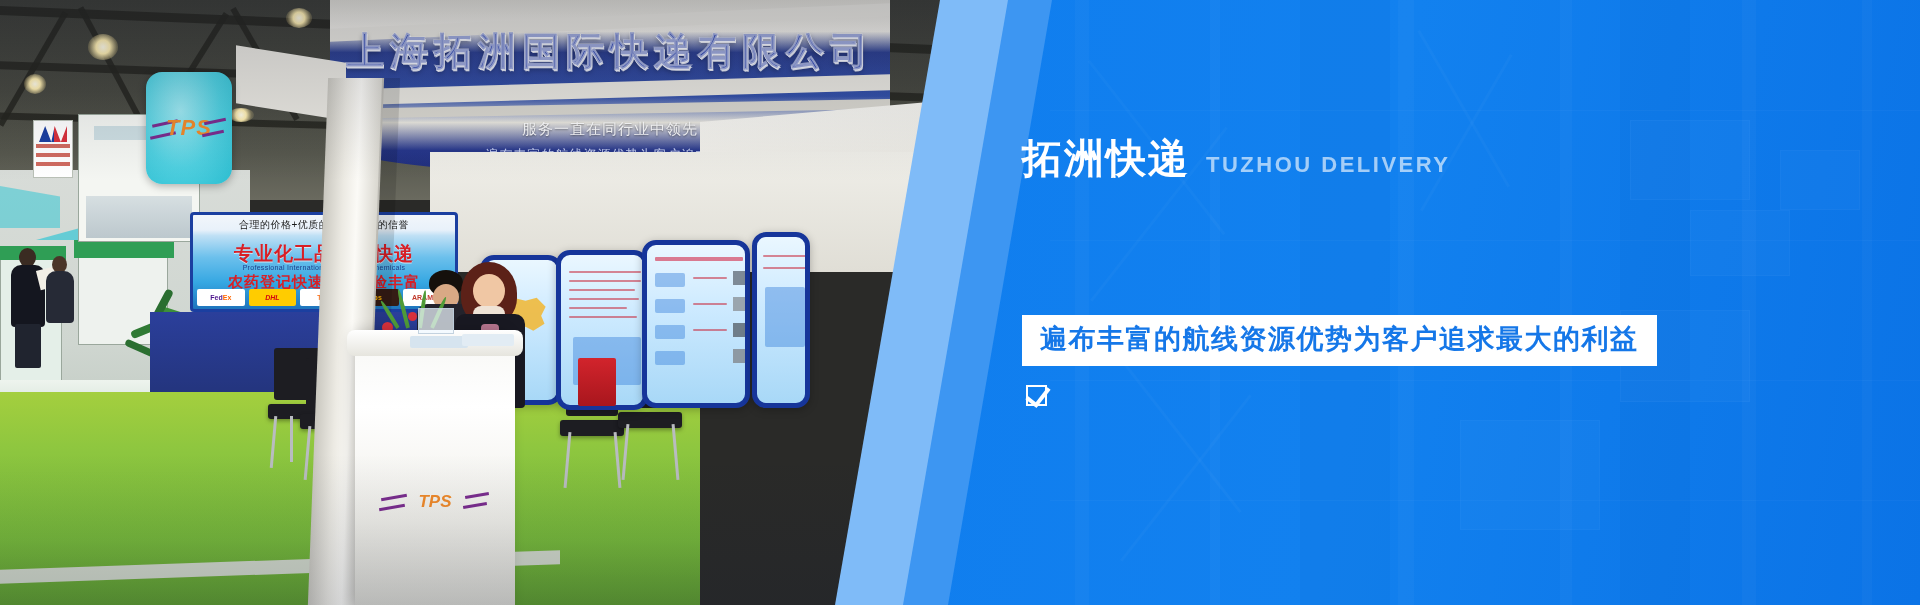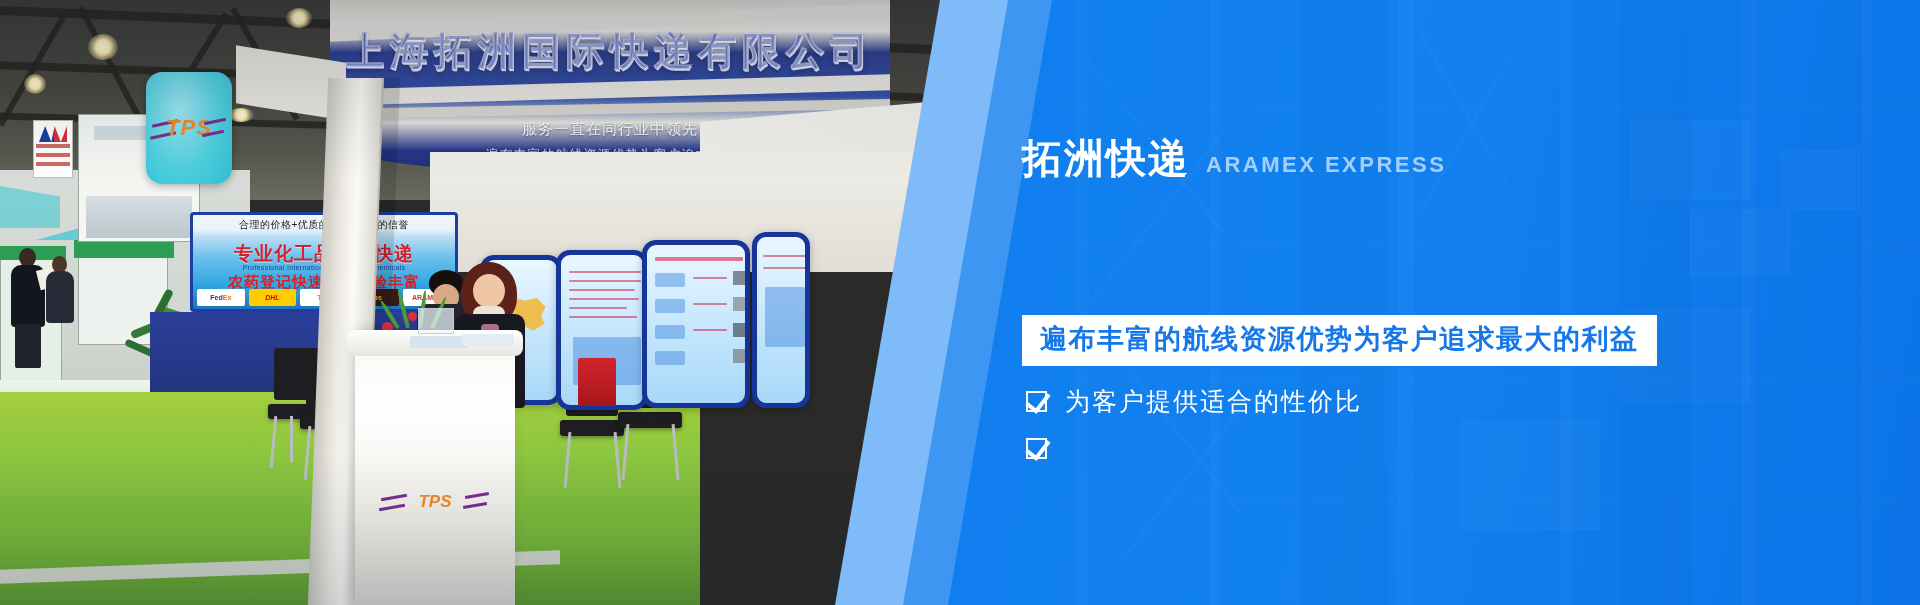--- a/index.html
+++ b/index.html
@@ -553,33 +553,29 @@
     <div class="rack-diag" style="left:1420px;top:210px;width:180px;height:3px;transform:rotate(-60deg);"></div>
   </div>
 
   <div class="wedge-pale"></div>
   <div class="wedge-mid"></div>
 
   <div class="content">
 
     <div class="brand-row">
       <span class="brand-cn">拓洲快递</span>
-      <span class="brand-en">ARAMEX EXPRESS</span>
+      <span class="brand-en">TUZHOU DELIVERY</span>
     </div>
 
 
 
     <div class="quote-box">
       <div class="quote-text">遍布丰富的航线资源优势为客户追求最大的利益</div>
     </div>
 
     <div class="bullets">
       <div class="bullet">
         <span class="check-box"></span>
-        <span class="bullet-text">为客户提供适合的性价比</span>
-      </div>
-      <div class="bullet">
-        <span class="check-box"></span>
       </div>
     </div>
 
   </div>
 </div>
 
 </body></html>

